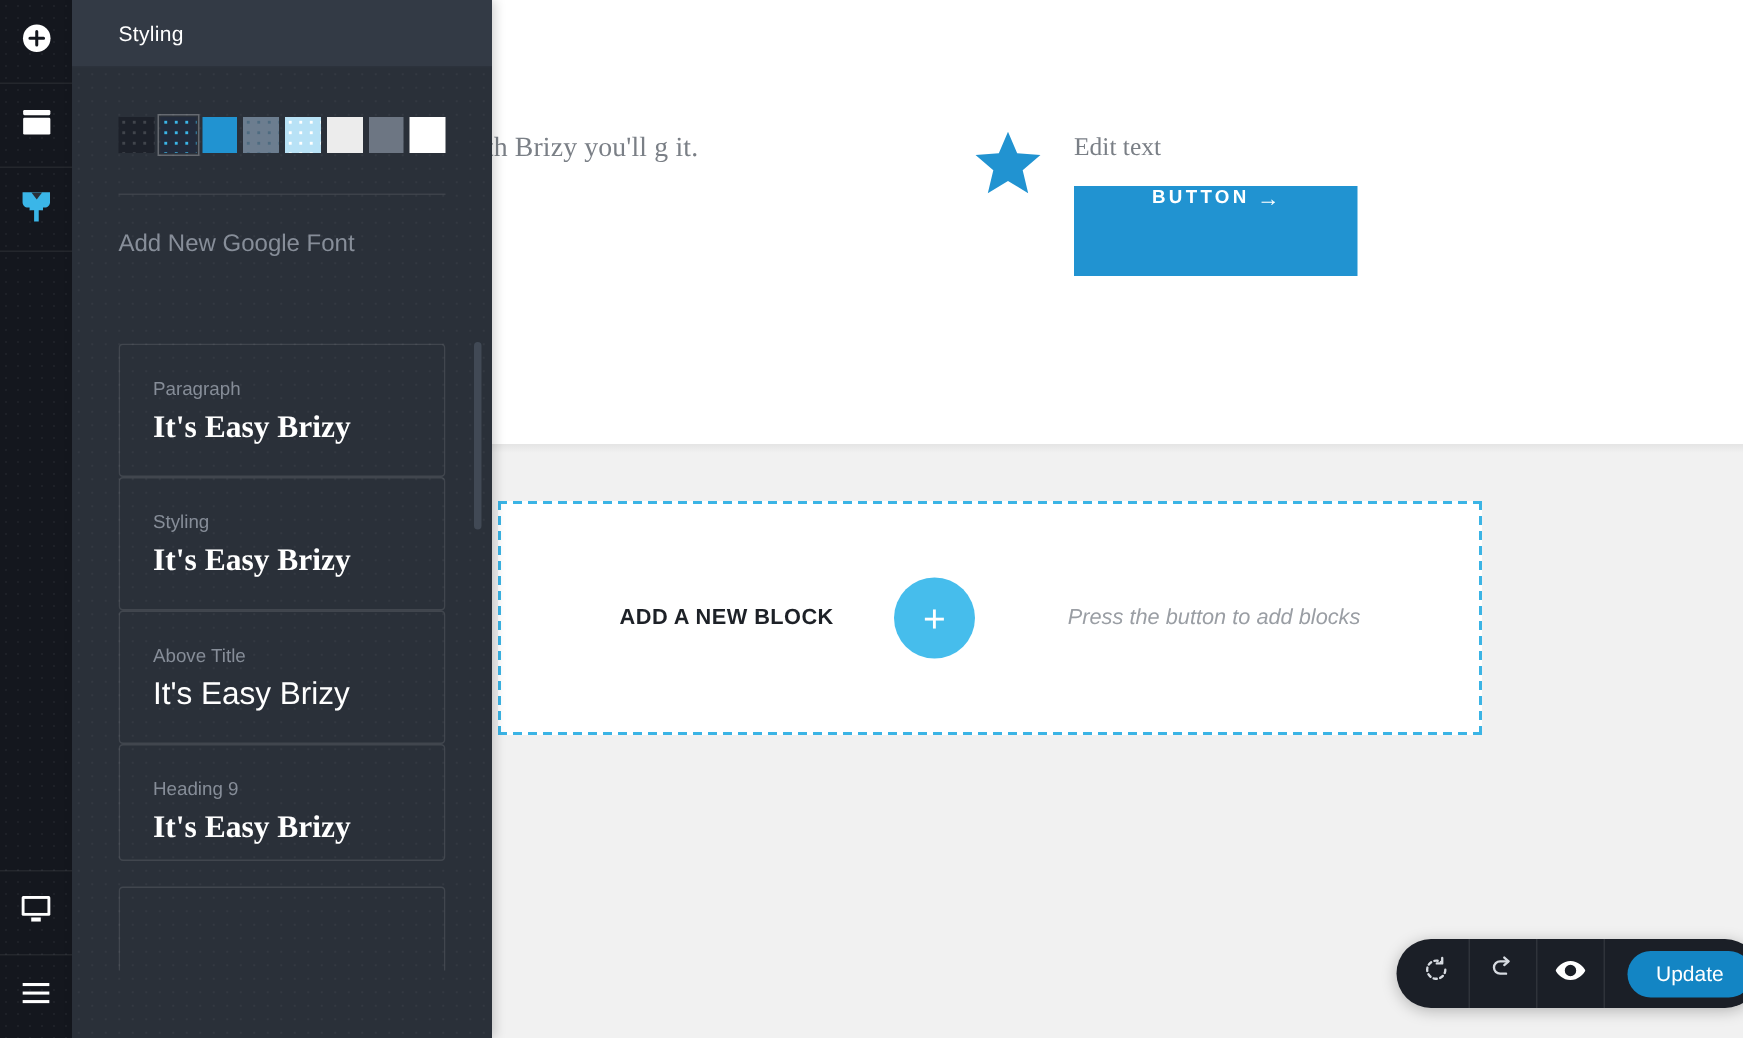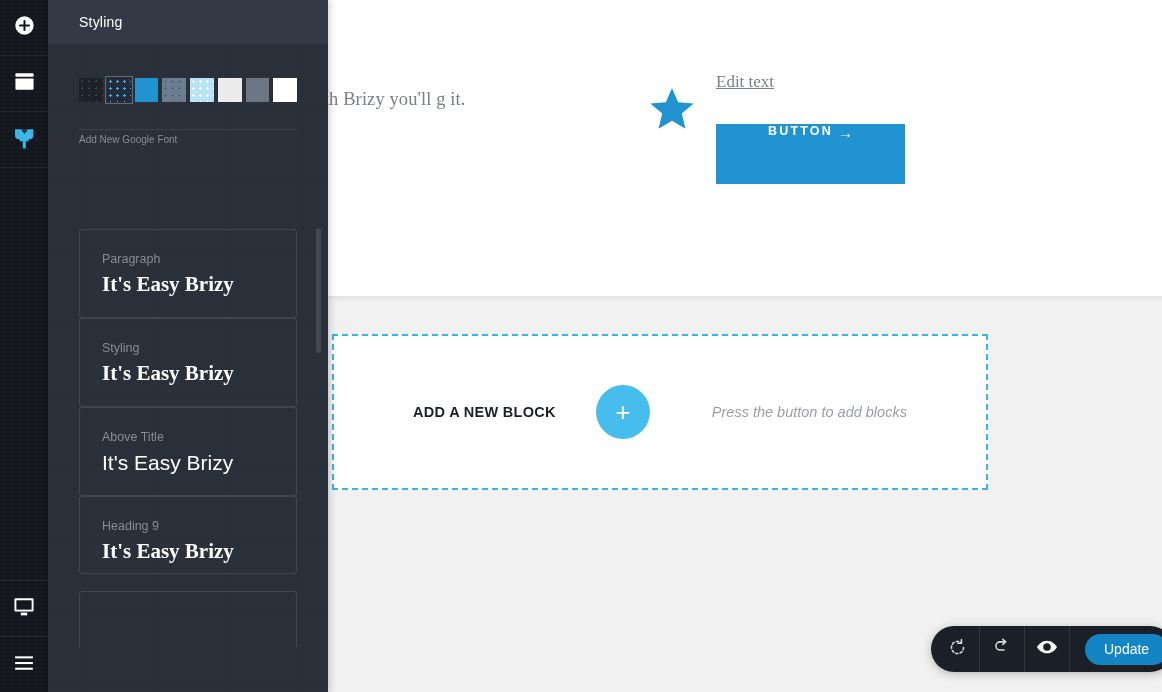--- a/index.html
+++ b/index.html
@@ -53,25 +53,24 @@
   }
   .hero-star {
     position: absolute;
     left: 648px;
     top: 86px;
     width: 48px; height: 48px;
   }
   .edit-text-label {
     position: absolute;
     left: 716px;
-    top: 72px;
+    top: 88px;
     font-family: "Liberation Serif", serif;
     font-size: 17px;
     color: #7a7f86;
-    text-decoration: underline;
   }
   .hero-button {
     position: absolute;
     left: 716px;
     top: 124px;
     width: 189px;
     height: 60px;
     background: #2193d1;
     border: none;
     color: #ffffff;
@@ -227,23 +226,23 @@
   }
   .swatch.selected { outline: 1px solid rgba(255,255,255,0.28); outline-offset: 1px; }
 
   .panel-divider {
     margin-top: 27px;
     height: 1px;
     background: rgba(255,255,255,0.09);
   }
 
   .field-label {
-    margin-top: 4px;
+    margin-top: 24px;
     color: #878e99;
-    font-size: 10px;
+    font-size: 16px;
   }
   .font-input-wrap {
     margin-top: 11px;
     height: 30px;
     background: #343b46;
     border-radius: 2px;
     display: flex;
     align-items: center;
     padding: 0 8px 0 12px;
   }

